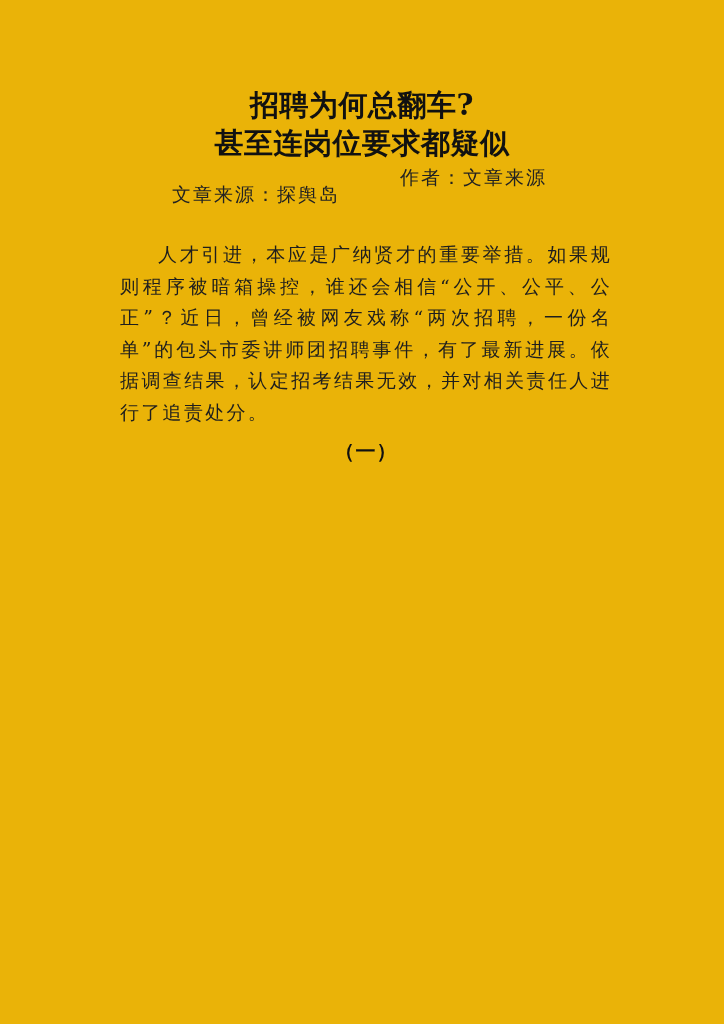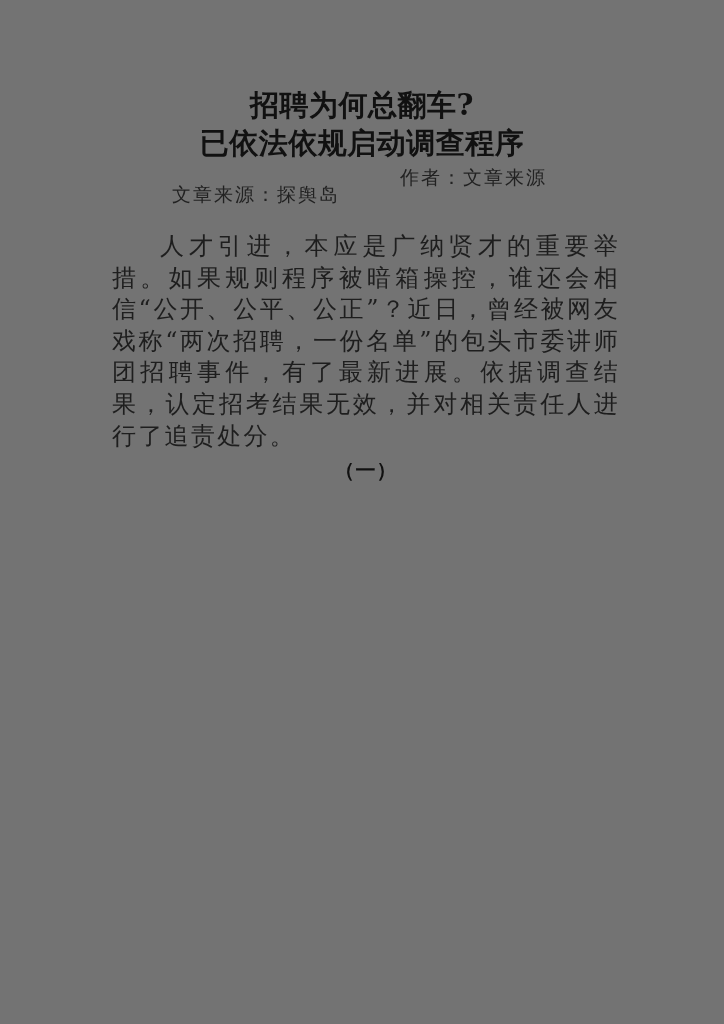--- a/index.html
+++ b/index.html
@@ -14,21 +14,21 @@
       position: relative;
       color: #1a1a1a;
       font-family: "DejaVu Serif", "Liberation Serif", serif;
     }
     .page {
       position: absolute;
       left: 0;
       top: 0;
       width: 724px;
       height: 1024px;
-      background: #737373;
+      background: #eab308;
     }
     .title-block {
       position: absolute;
       left: 0;
       top: 86px;
       width: 724px;
       text-align: center;
     }
     .title-line {
       font-family: "DejaVu Serif", "Liberation Serif", serif;
@@ -50,22 +50,22 @@
     }
     .byline .source { position: absolute; left: 0; top: 17px; white-space: nowrap; }
     .byline .author { position: absolute; left: 228px; top: 0; white-space: nowrap; }
     .body {
       position: absolute;
       left: 112px;
       top: 231px;
       width: 508px;
     }
     .para {
-      margin: 0;
-      font-size: 24px;
+      margin: 8px;
+      font-size: 19px;
       line-height: 31.6px;
       text-indent: 2em;
       text-align: justify;
       letter-spacing: 2.3px;
       color: #1e1e1e;
     }
     .section-heading {
       margin: 4px 0 4px 0;
       text-align: center;
       font-weight: bold;
@@ -76,21 +76,21 @@
     }
     .gap { height: 2px; }
   </style>
 </head>
 <body>
 
 <div class="page">
 
   <div class="title-block">
     <div class="title-line">招聘为何总翻车?</div>
-    <div class="title-line">已依法依规启动调查程序</div>
+    <div class="title-line">甚至连岗位要求都疑似</div>
   </div>
 
   <div class="byline">
     <span class="source">文章来源：探舆岛</span>
     <span class="author">作者：文章来源</span>
   </div>
 
   <div class="body">
     <p class="para">人才引进，本应是广纳贤才的重要举措。如果规则程序被暗箱操控，谁还会相信“公开、公平、公正”？近日，曾经被网友戏称“两次招聘，一份名单”的包头市委讲师团招聘事件，有了最新进展。依据调查结果，认定招考结果无效，并对相关责任人进行了追责处分。</p>
     <div class="section-heading">（一）</div>

